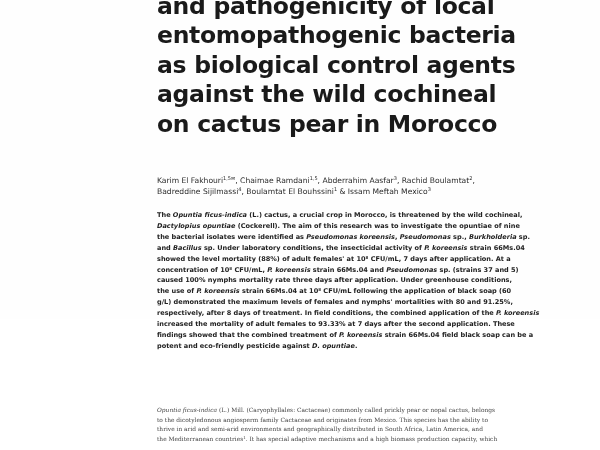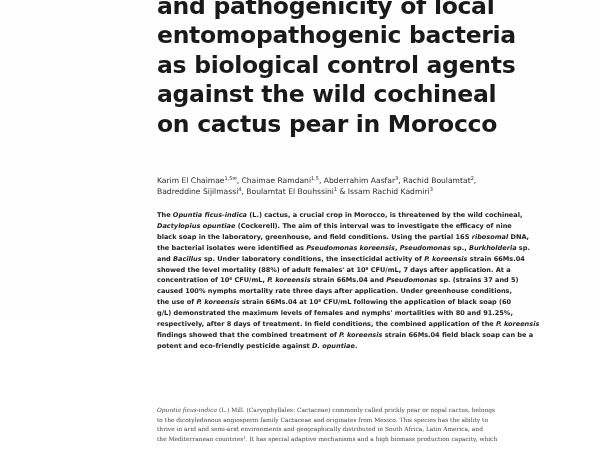--- a/index.html
+++ b/index.html
@@ -97,36 +97,36 @@
 
   <div class="title-block">
     <span class="title-line">and pathogenicity of local</span>
     <span class="title-line">entomopathogenic bacteria</span>
     <span class="title-line">as biological control agents</span>
     <span class="title-line">against the wild cochineal</span>
     <span class="title-line">on cactus pear in Morocco</span>
   </div>
 
   <div class="authors">
-    <span>Karim El Chaimae</span><sup>1,5✉</sup><span>, </span><span>Chaimae Ramdani</span><sup>1,5</sup><span>, </span><span>Abderrahim Aasfar</span><sup>3</sup><span>, </span><span>Rachid Boulamtat</span><sup>2</sup><span>,</span><br>
-    <span>Badreddine Sijilmassi</span><sup>4</sup><span>, </span><span>Boulamtat El Bouhssini</span><sup>1</sup><span> &amp; </span><span>Issam Rachid Kadmiri</span><sup>3</sup>
+    <span>Karim El Fakhouri</span><sup>1,5✉</sup><span>, </span><span>Chaimae Ramdani</span><sup>1,5</sup><span>, </span><span>Abderrahim Aasfar</span><sup>3</sup><span>, </span><span>Rachid Boulamtat</span><sup>2</sup><span>,</span><br>
+    <span>Badreddine Sijilmassi</span><sup>4</sup><span>, </span><span>Boulamtat El Bouhssini</span><sup>1</sup><span> &amp; </span><span>Issam Meftah Mexico</span><sup>3</sup>
   </div>
 
   <div class="abstract">
     <span class="line"><span>The </span><em>Opuntia ficus-indica</em><span> (L.) cactus, a crucial crop in Morocco, is threatened by the wild cochineal,</span></span>
-    <span class="line"><em>Dactylopius opuntiae</em><span> (Cockerell). The aim of this interval was to investigate the efficacy of nine</span></span>
-    <span class="line"><span>black soap in the laboratory, greenhouse, and field conditions. Using the partial 16S </span><em>ribosomal</em><span> DNA,</span></span>
+    <span class="line"><em>Dactylopius opuntiae</em><span> (Cockerell). The aim of this research was to investigate the opuntiae of nine</span></span>
     <span class="line"><span>the bacterial isolates were identified as </span><em>Pseudomonas koreensis</em><span>, </span><em>Pseudomonas</em><span> sp., </span><em>Burkholderia</em><span> sp.</span></span>
     <span class="line"><span>and </span><em>Bacillus</em><span> sp. Under laboratory conditions, the insecticidal activity of </span><em>P. koreensis</em><span> strain 66Ms.04</span></span>
     <span class="line"><span>showed the level mortality (88%) of adult females' at 10⁸ CFU/mL, 7 days after application. At a</span></span>
     <span class="line"><span>concentration of 10⁸ CFU/mL, </span><em>P. koreensis</em><span> strain 66Ms.04 and </span><em>Pseudomonas</em><span> sp. (strains 37 and 5)</span></span>
     <span class="line"><span>caused 100% nymphs mortality rate three days after application. Under greenhouse conditions,</span></span>
     <span class="line"><span>the use of </span><em>P. koreensis</em><span> strain 66Ms.04 at 10⁸ CFU/mL following the application of black soap (60</span></span>
     <span class="line"><span>g/L) demonstrated the maximum levels of females and nymphs' mortalities with 80 and 91.25%,</span></span>
     <span class="line"><span>respectively, after 8 days of treatment. In field conditions, the combined application of the </span><em>P. koreensis</em></span>
+    <span class="line"><span>increased the mortality of adult females to 93.33% at 7 days after the second application. These</span></span>
     <span class="line"><span>findings showed that the combined treatment of </span><em>P. koreensis</em><span> strain 66Ms.04 field black soap can be a</span></span>
     <span class="line"><span>potent and eco-friendly pesticide against </span><em>D. opuntiae</em><span>.</span></span>
   </div>
 
   <div class="intro">
     <span class="line"><em>Opuntia ficus-indica</em><span> (L.) Mill. (Caryophyllales: Cactaceae) commonly called prickly pear or nopal cactus, belongs</span></span>
     <span class="line"><span>to the dicotyledonous angiosperm family Cactaceae and originates from Mexico. This species has the ability to</span></span>
     <span class="line"><span>thrive in arid and semi-arid environments and geographically distributed in South Africa, Latin America, and</span></span>
     <span class="line"><span>the Mediterranean countries</span><sup>1</sup><span>. It has special adaptive mechanisms and a high biomass production capacity, which</span></span>
   </div>

